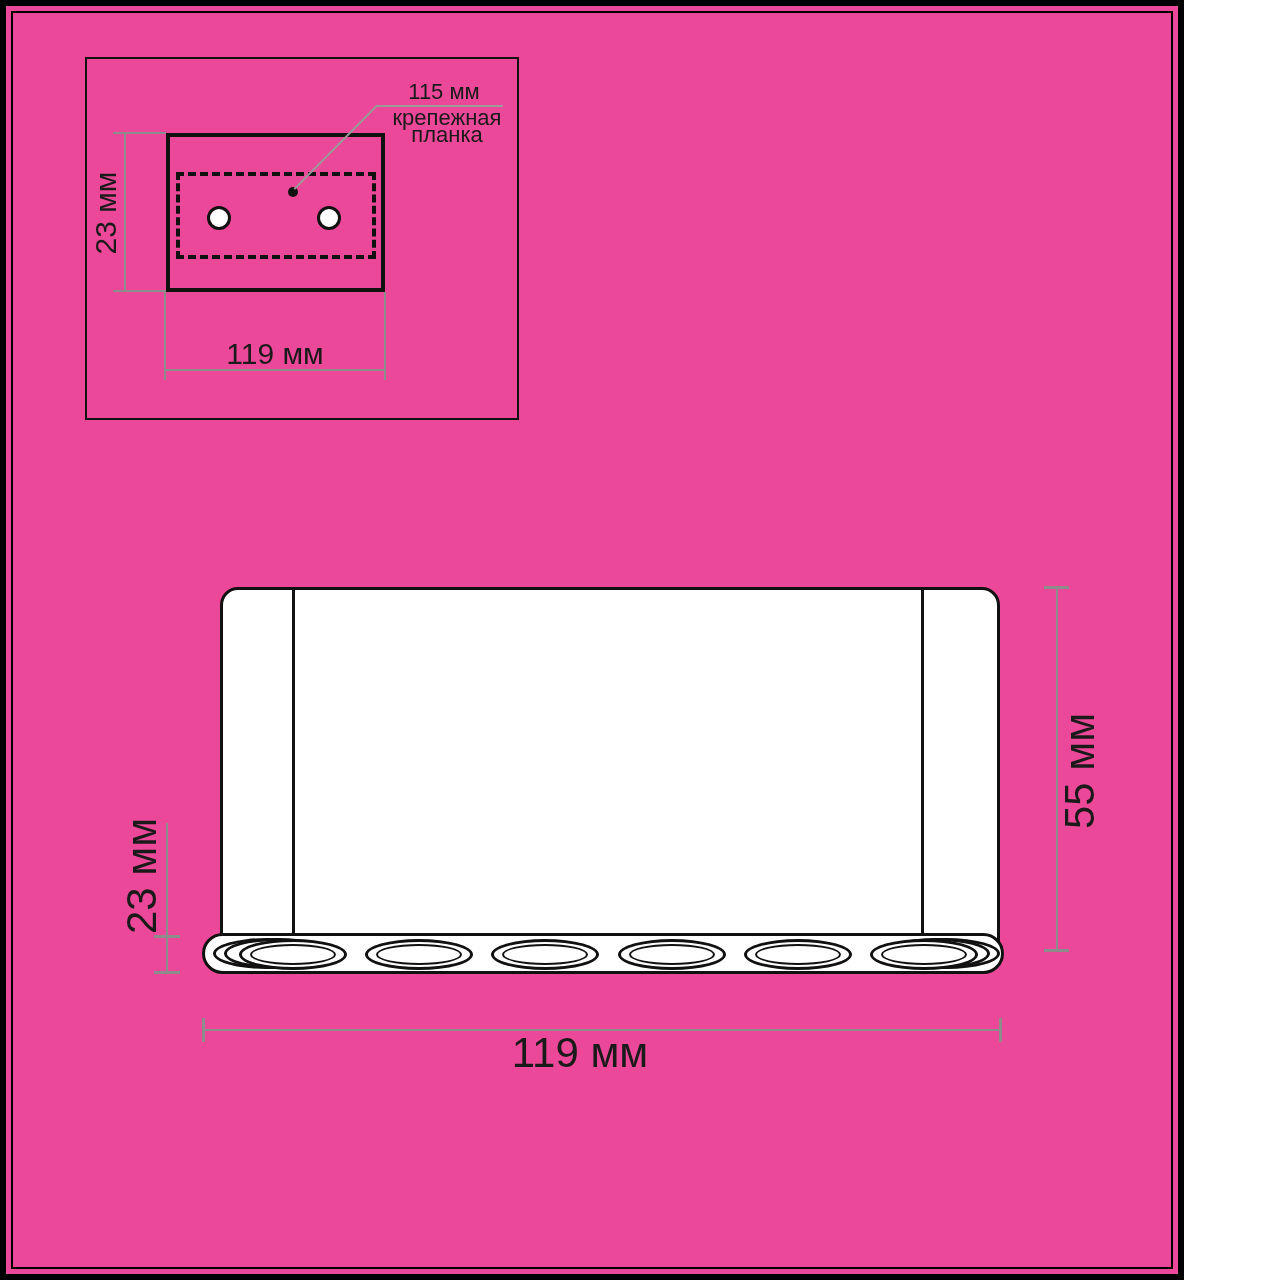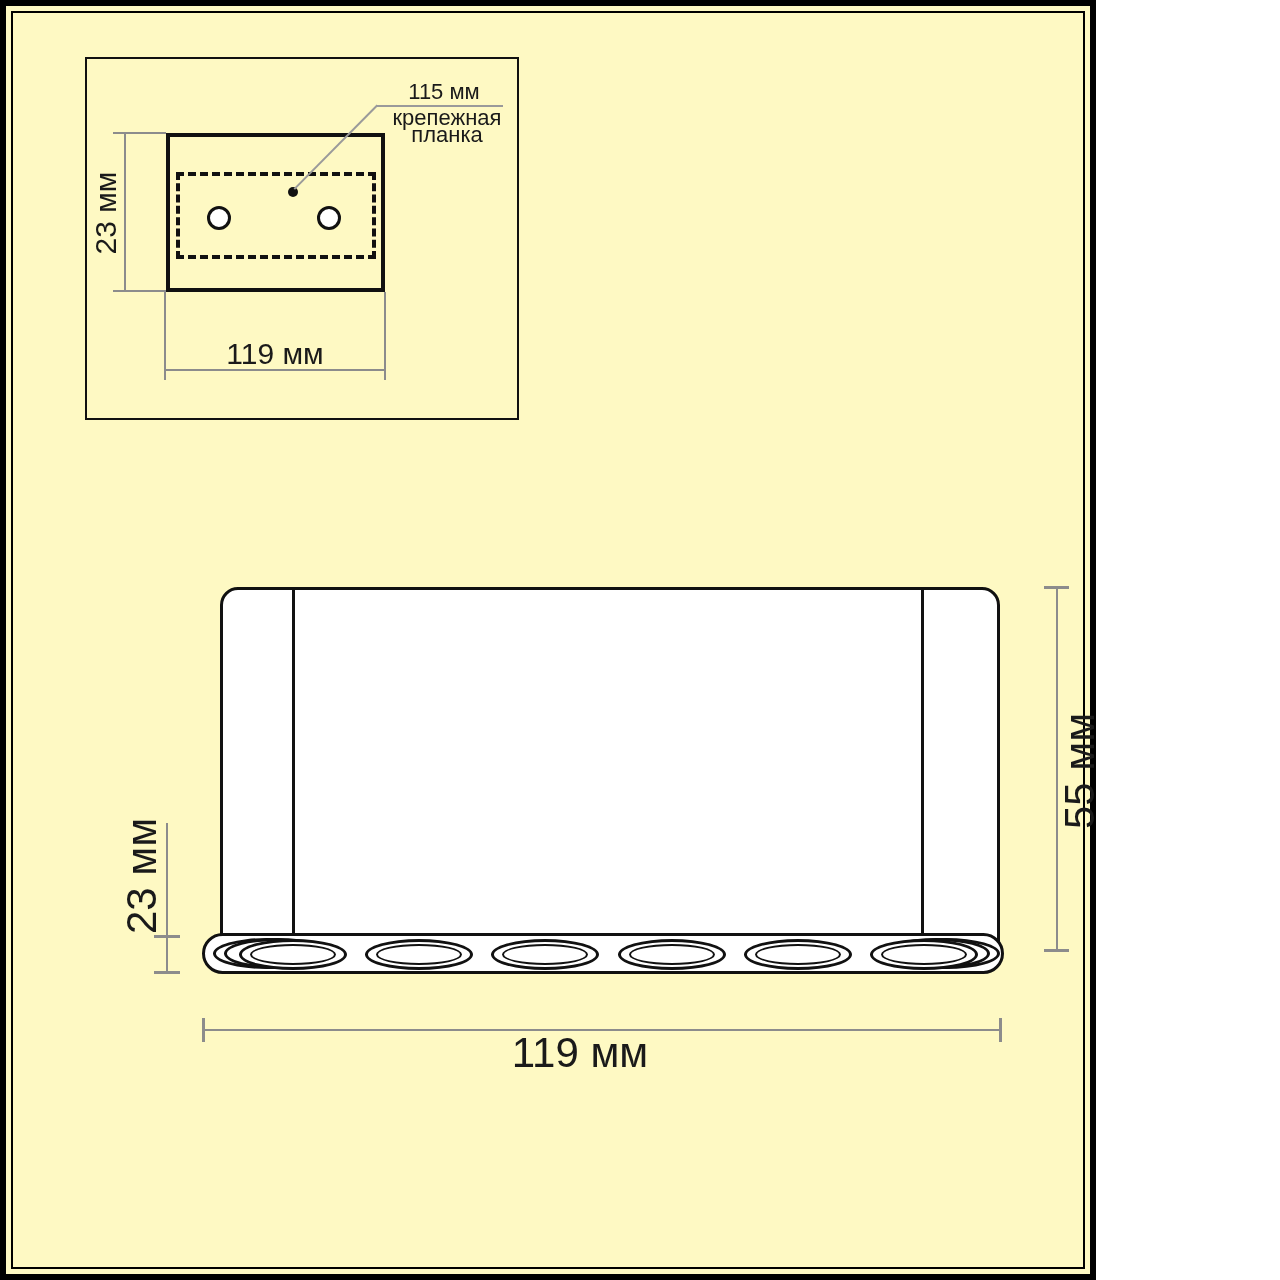--- a/index.html
+++ b/index.html
@@ -1,18 +1,18 @@
 <!DOCTYPE html>
 <html><head>
 <meta charset="utf-8">
 <style>
   html,body{margin:0;padding:0;background:#fff;}
   *{box-sizing:border-box;}
   .canvas{
-    position:relative;width:1096px;height:1280px;background:#fef9c3;overflow:hidden;
+    position:relative;width:1184px;height:1280px;background:#ec4899;overflow:hidden;
     font-family:"Liberation Sans", sans-serif;color:#1a1a1a;
   }
   .abs{position:absolute;}
   
   .page-border-outer{inset:0;border:6px solid #000;}
   .page-border-inner{inset:11px;border:2px solid #000;}
   
   .inset-frame{left:85px;top:57px;width:434px;height:363px;border:2px solid #111;}
   .tv-rect{left:166px;top:133px;width:219px;height:159px;border:4px solid #111;}
   .tv-dashed{left:176px;top:172px;width:200px;height:87px;border:4px dashed #111;}

